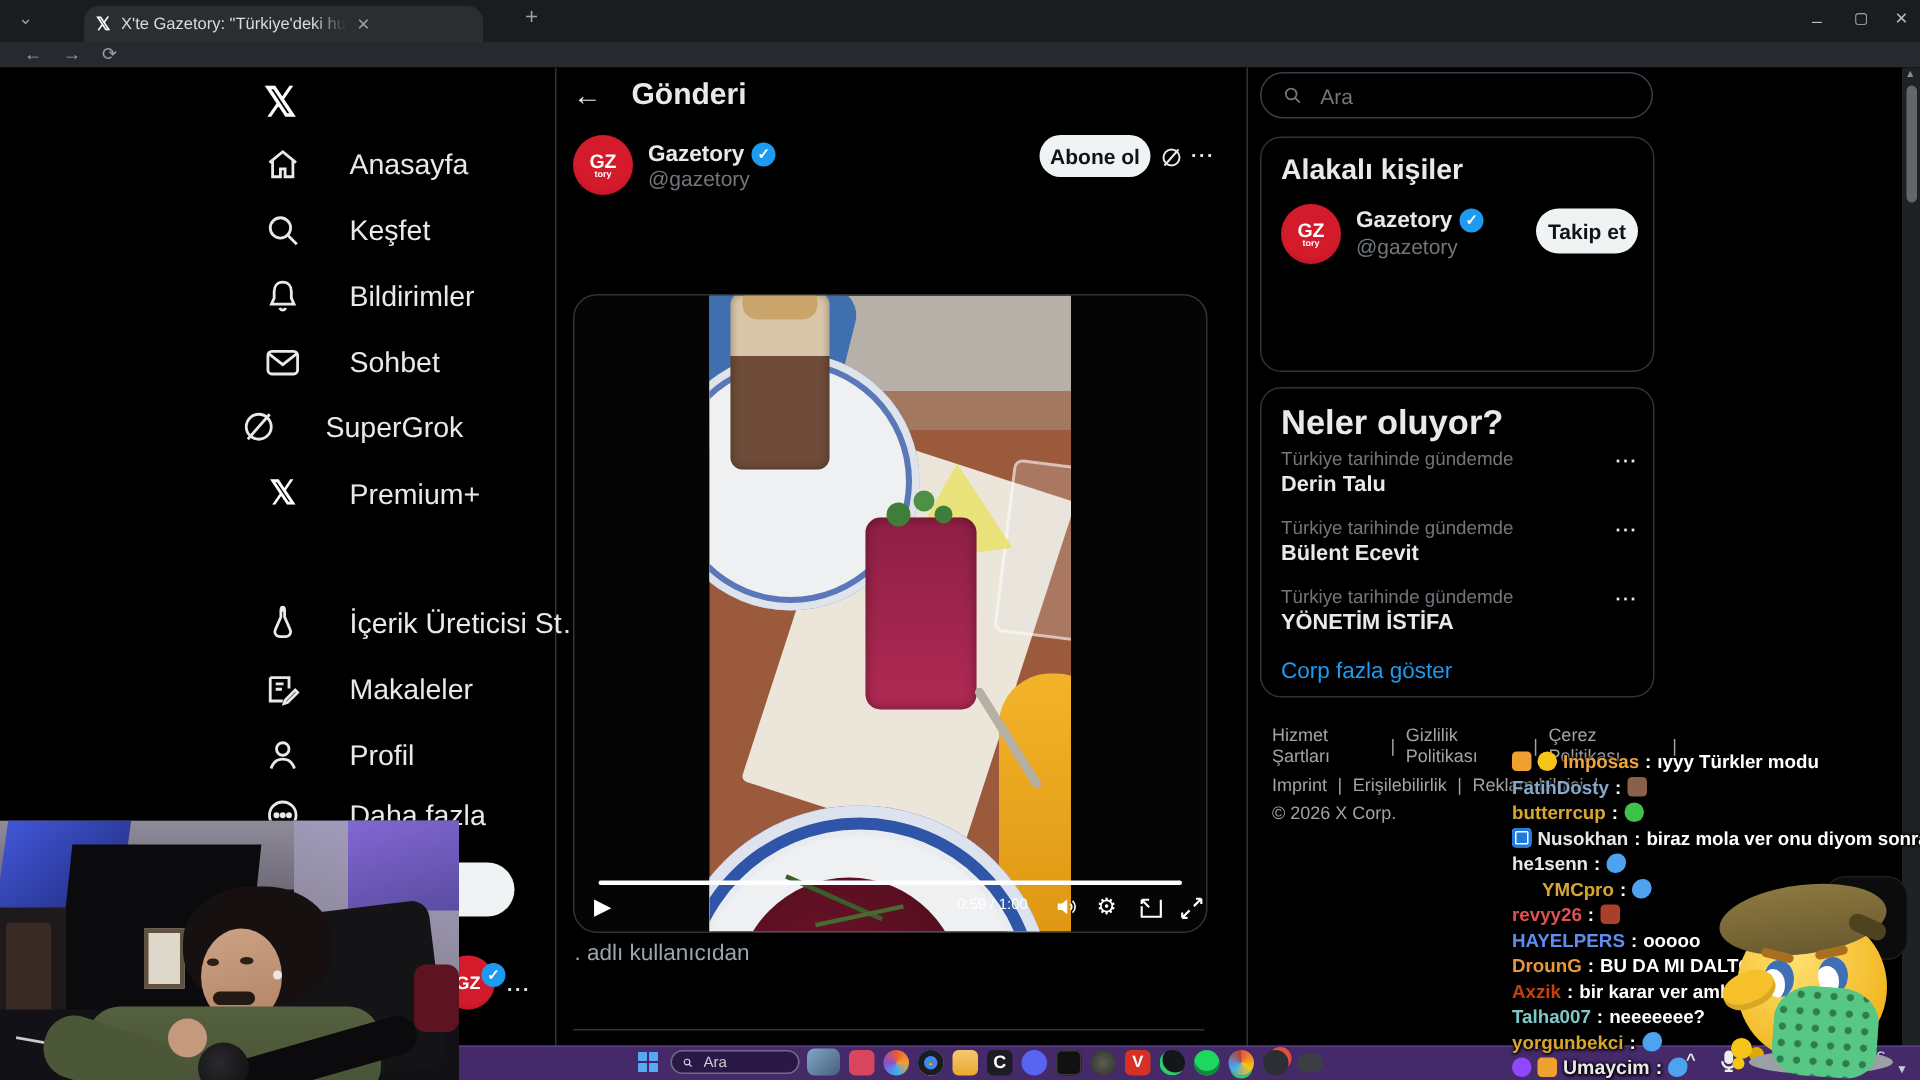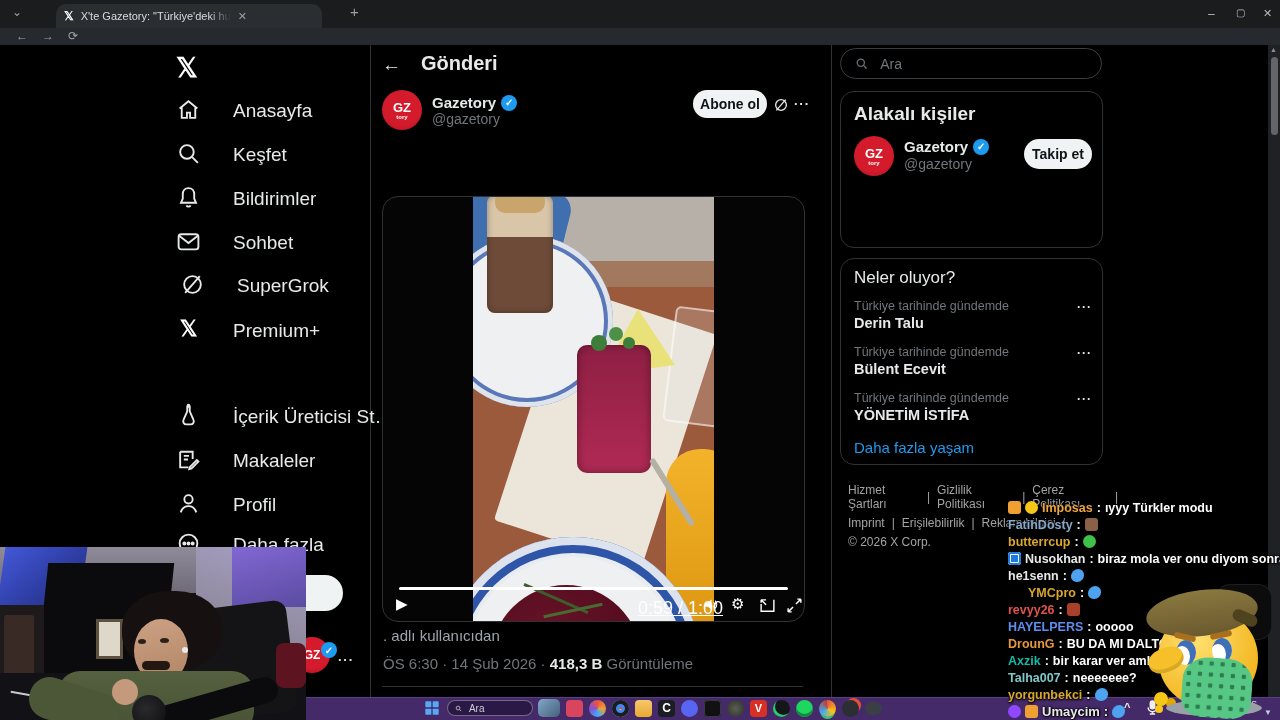--- a/index.html
+++ b/index.html
@@ -159,21 +159,21 @@
       </svg>
     <span>Bildirimler</span>
   </div>
   <div class="navitem" style="left:176px;top:229px;">
     <svg width="25" height="25" viewBox="0 0 24 24" fill="none" stroke="#e7e9ea" stroke-width="1.8">
         <rect x="2.5" y="5" width="19" height="14.5" rx="2.5"></rect>
         <path d="M3 6.5 12 13.5 21 6.5"></path>
       </svg>
     <span>Sohbet</span>
   </div>
-  <div class="navitem" style="left:180px;top:272px;">
+  <div class="navitem" style="left:160px;top:272px;">
     <svg width="25" height="25" viewBox="0 0 24 24" fill="none" stroke="#e7e9ea" stroke-width="1.8">
         <circle cx="12" cy="12" r="8"></circle>
         <line x1="5" y1="20" x2="19" y2="4"></line>
       </svg>
     <span>SuperGrok</span>
   </div>
   <div class="navitem" style="left:176px;top:316px;">
     <span class="xlogo" style="font-size:22px;width:25px;text-align:center;">𝕏</span>
     <span>Premium+</span>
   </div>
@@ -253,42 +253,37 @@
       <div class="abs" style="left:193px;top:252px;width:72px;height:175px;border-radius:34px;background:linear-gradient(#f2b32a,#de9712);"></div>
       <div class="abs" style="left:160px;top:292px;width:78px;height:6px;border-radius:3px;background:#b5b0a4;transform:rotate(58deg);"></div>
       <div class="abs" style="left:-28px;top:340px;width:256px;height:256px;border-radius:50%;background:#eef0f2;box-shadow:inset 0 0 0 8px #dde3ee, inset 0 0 0 16px #2f55a8, inset 0 0 0 20px #e8ebf0;"></div>
       <div class="abs" style="left:18px;top:388px;width:150px;height:150px;border-radius:50%;background:radial-gradient(circle at 40% 40%, #6b1328, #4a0a1b);"></div>
       <div class="abs" style="left:48px;top:400px;width:70px;height:3px;background:#3a5f2a;transform:rotate(24deg);"></div>
       <div class="abs" style="left:70px;top:412px;width:60px;height:3px;background:#476b33;transform:rotate(-12deg);"></div>
     </div>
 
     <div class="abs progress"></div>
     <span class="abs vctrl" style="left:13px;top:398px;font-size:15px;">▶</span>
-    <span class="abs vctrl" style="left:255px;top:401px;font-size:18px;text-decoration:underline;">0:59 / 1:00</span>
+    <span class="abs vctrl" style="left:255px;top:401px;font-size:10px;">0:59 / 1:00</span>
     <svg class="abs ctlsvg" style="left:320px;top:399px;" viewBox="0 0 24 24" fill="#fff">
         <path d="M3 9v6h4l5 4V5L7 9H3z"></path>
         <path d="M15 9a4 4 0 0 1 0 6M17 6.5a7.5 7.5 0 0 1 0 11" stroke="#fff" stroke-width="1.6" fill="none"></path>
       </svg>
     <span class="abs vctrl" style="left:348px;top:398px;font-size:15px;">⚙</span>
     <svg class="abs ctlsvg" style="left:376px;top:400px;" viewBox="0 0 24 24" fill="none" stroke="#fff" stroke-width="2">
         <path d="M21 4v16H3V10"></path>
         <path d="M3 4h7M3 4v4M10 11 3 4"></path>
       </svg>
     <svg class="abs ctlsvg" style="left:403px;top:400px;" viewBox="0 0 24 24" fill="none" stroke="#fff" stroke-width="2">
         <path d="M14 10 21 3M21 3h-5M21 3v5"></path>
         <path d="M10 14 3 21M3 21h5M3 21v-5"></path>
       </svg>
   </div>
 
   <span class="abs" style="left:383px;top:627px;font-size:15px;color:#9aa5ad;">. adlı kullanıcıdan</span>
-  <div class="abs" style="left:383px;top:655px;font-size:15px;">
-    <span class="gray">ÖS 6:30 · 14 Şub 2026 ·</span>
-    <span class="white" style="font-weight:700;">418,3 B</span>
-    <span class="gray">Görüntüleme</span>
-  </div>
   <div class="abs" style="left:382px;top:686px;width:421px;height:1px;background:#2f3336;"></div>
 
   <div class="searchbox" style="left:840px;top:48px;width:262px;height:31px;">
     <svg width="15" height="15" viewBox="0 0 24 24" fill="none" stroke="#71767b" stroke-width="2.2">
         <circle cx="10.5" cy="10.5" r="6.5"></circle>
         <line x1="15.5" y1="15.5" x2="21" y2="21"></line>
       </svg>
     <input type="text" placeholder="Ara" style="">
   </div>
 
@@ -300,37 +295,37 @@
       </div>
     <div style="position:absolute;left:63px;top:46px;display:flex;align-items:center;gap:5px;">
       <span class="white" style="font-size:15px;font-weight:700;">Gazetory</span>
       <span class="vbadge">✓</span>
     </div>
     <span class="gray" style="position:absolute;left:63px;top:64px;font-size:14px;">@gazetory</span>
     <div class="pill" style="position:absolute;left:183px;top:47px;width:68px;height:30px;font-size:14px;">Takip et</div>
   </div>
 
   <div class="card" style="left:840px;top:258px;width:263px;height:207px;">
-    <div class="white" style="position:absolute;left:13px;top:9px;font-size:17px;font-weight:400;">Neler oluyor?</div>
+    <div class="white" style="position:absolute;left:13px;top:9px;font-size:23px;font-weight:700;">Neler oluyor?</div>
     <div style="position:absolute;left:13px;top:40px;">
       <div class="trendctx">Türkiye tarihinde gündemde</div>
       <div class="trendtopic" style="margin-top:2px;">Derin Talu</div>
     </div>
     <span class="gray kebab" style="position:absolute;left:236px;top:41px;font-size:12px;">···</span>
     <div style="position:absolute;left:13px;top:86px;">
       <div class="trendctx">Türkiye tarihinde gündemde</div>
       <div class="trendtopic" style="margin-top:2px;">Bülent Ecevit</div>
     </div>
     <span class="gray kebab" style="position:absolute;left:236px;top:87px;font-size:12px;">···</span>
     <div style="position:absolute;left:13px;top:132px;">
       <div class="trendctx">Türkiye tarihinde gündemde</div>
       <div class="trendtopic" style="margin-top:2px;">YÖNETİM İSTİFA</div>
     </div>
     <span class="gray kebab" style="position:absolute;left:236px;top:133px;font-size:12px;">···</span>
-    <div class="blue" style="position:absolute;left:13px;top:180px;font-size:15px;">Daha fazla yaşam</div>
+    <div class="blue" style="position:absolute;left:13px;top:180px;font-size:15px;">Corp fazla göster</div>
   </div>
 
   <div class="abs" style="left:848px;top:483px;width:270px;">
     <div style="display:flex;gap:7px;align-items:center;">
       <span class="ftlink">Hizmet Şartları</span>
         <span class="ftlink">|</span>
       <span class="ftlink">Gizlilik Politikası</span>
         <span class="ftlink">|</span>
       <span class="ftlink">Çerez Politikası</span>
         <span class="ftlink">|</span>
@@ -434,21 +429,21 @@
     <span style="color: rgb(95, 141, 240);">HAYELPERS</span>
       <span> : </span>
       <span>ooooo</span>
   </div>
   <div class="chatline" style="top:635px;">
     <span style="color: rgb(232, 151, 60);">DrounG</span>
       <span> : </span>
       <span>BU DA MI DALTONLARDAN</span>
   </div>
   <div class="chatline" style="top:652px;">
-    <span style="color: #14b8a6;">Axzik</span>
+    <span style="color: #c2410c;">Axzik</span>
       <span> : </span>
       <span>bir karar ver amk</span>
   </div>
   <div class="chatline" style="top:669px;">
     <span style="color: rgb(127, 200, 200);">Talha007</span>
       <span> : </span>
       <span>neeeeeee?</span>
   </div>
   <div class="chatline" style="top:686px;">
     <span style="color: rgb(217, 166, 46);">yorgunbekci</span>

